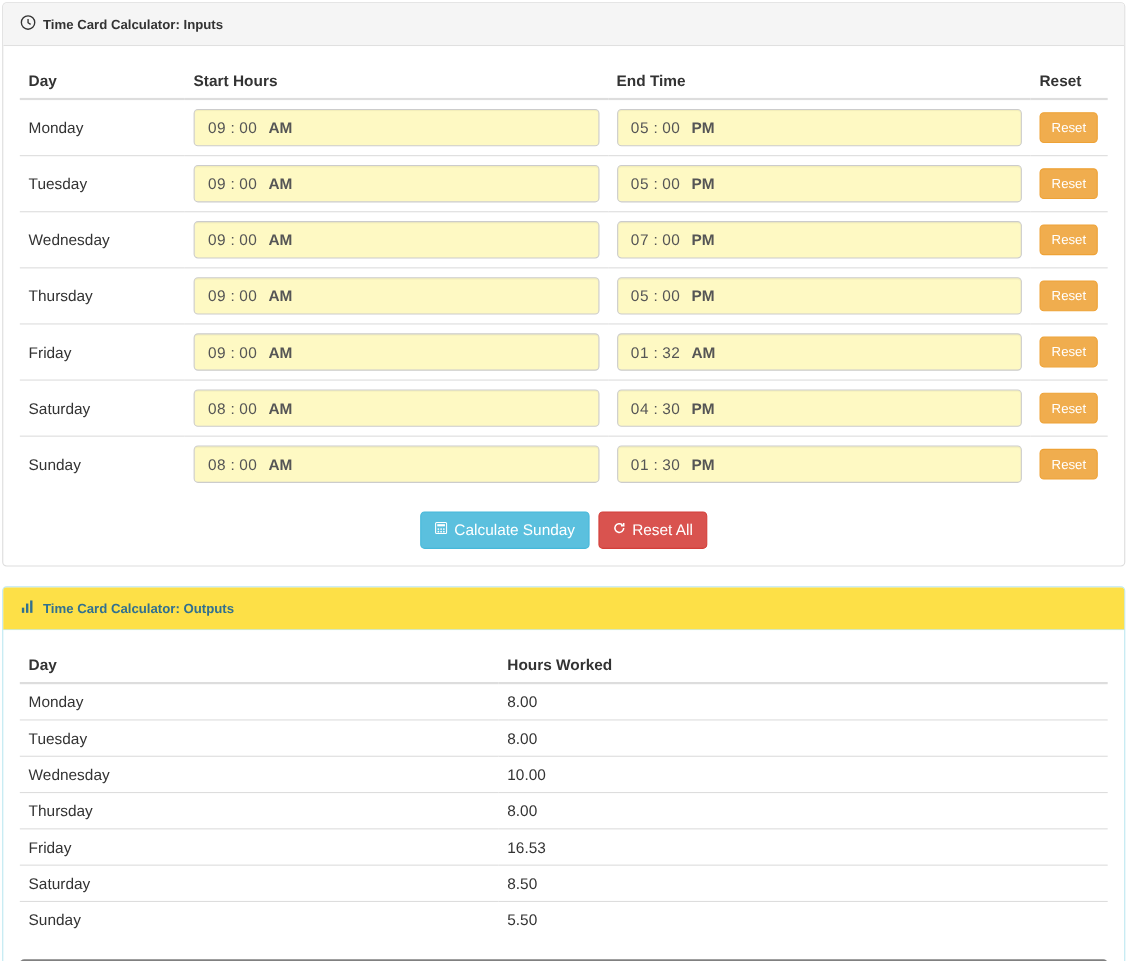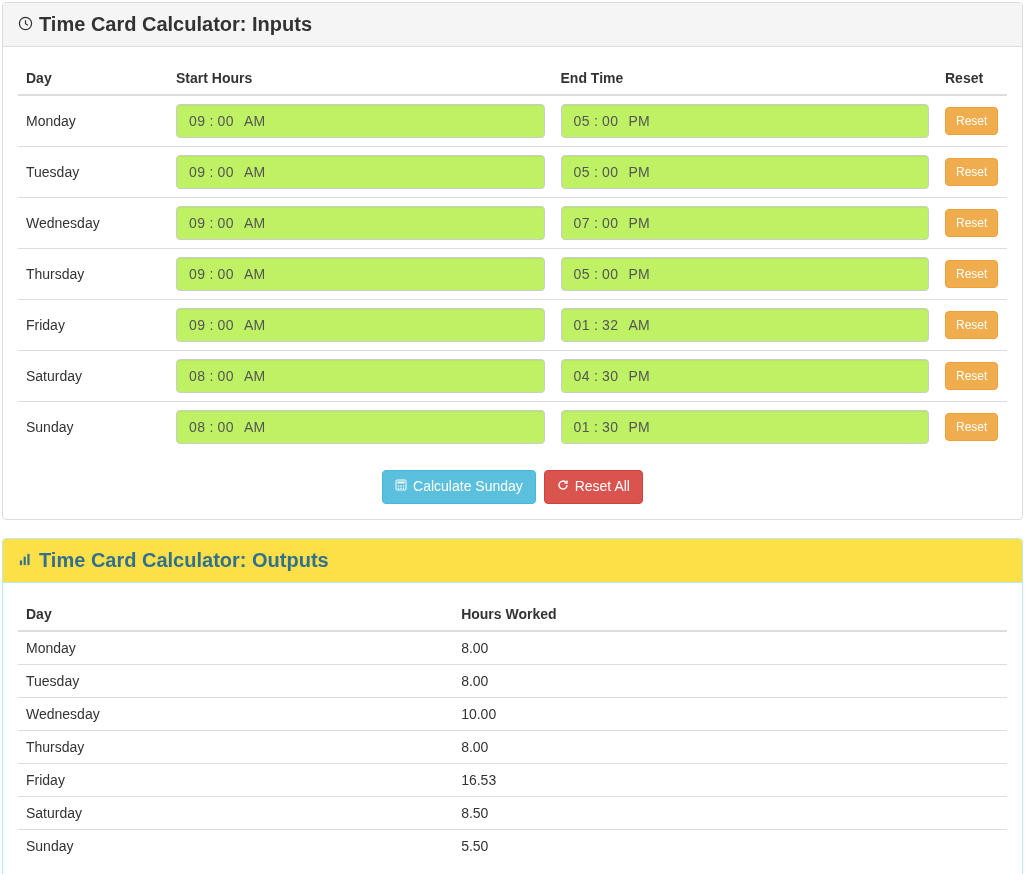--- a/index.html
+++ b/index.html
@@ -17,21 +17,21 @@
     margin: 2px 2px 18px 2px;
     background: #fff;
   }
   .panel-heading {
     padding: 10px 15px;
     border-bottom: 1px solid #ddd;
     border-top-left-radius: 3px;
     border-top-right-radius: 3px;
     background: #f5f5f5;
     color: #333;
-    font-size: 20px;
+    font-size: 12px;
     font-weight: 700;
     display: flex;
     align-items: center;
     gap: 6px;
   }
   .panel-heading.info {
     background: #fde047;
     border-color: #bce8f1;
     color: #31708f;
   }
@@ -55,30 +55,30 @@
     vertical-align: middle;
   }
   .col-day { width: 150px; }
   .col-reset { width: 70px; text-align: left; margin-top: 24px; }
   .time-input {
     width: 100%;
     height: 34px;
     padding: 6px 12px;
     border: 1px solid #ccc;
     border-radius: 4px;
-    background: #bef264;
+    background: #fef9c3;
     box-shadow: inset 0 1px 1px rgba(0,0,0,0.05);
     font-size: 14px;
     color: #555;
     display: flex;
     align-items: center;
     gap: 4px;
   }
   .time-input .num { letter-spacing: 0.5px; }
-  .time-input .ampm { margin-left: 6px; }
+  .time-input .ampm { margin-left: 6px; font-weight: bold; }
   .btn {
     display: inline-flex;
     align-items: center;
     gap: 6px;
     padding: 6px 12px;
     font-size: 14px;
     border-radius: 4px;
     border: 1px solid transparent;
     cursor: pointer;
     color: #fff;

